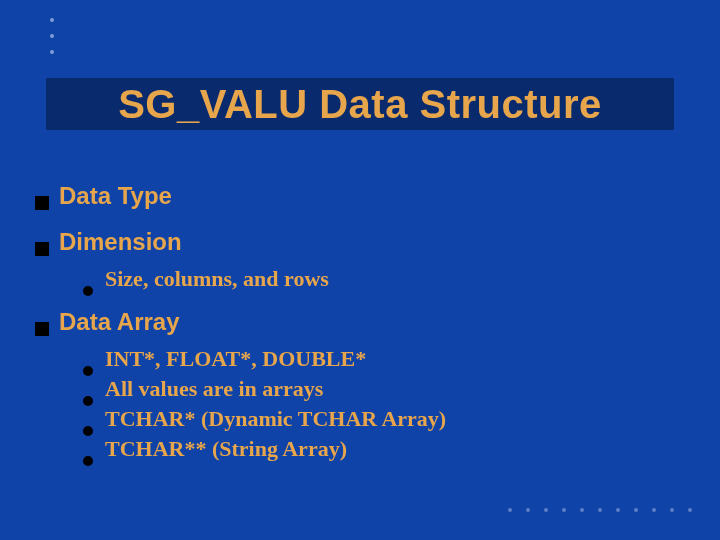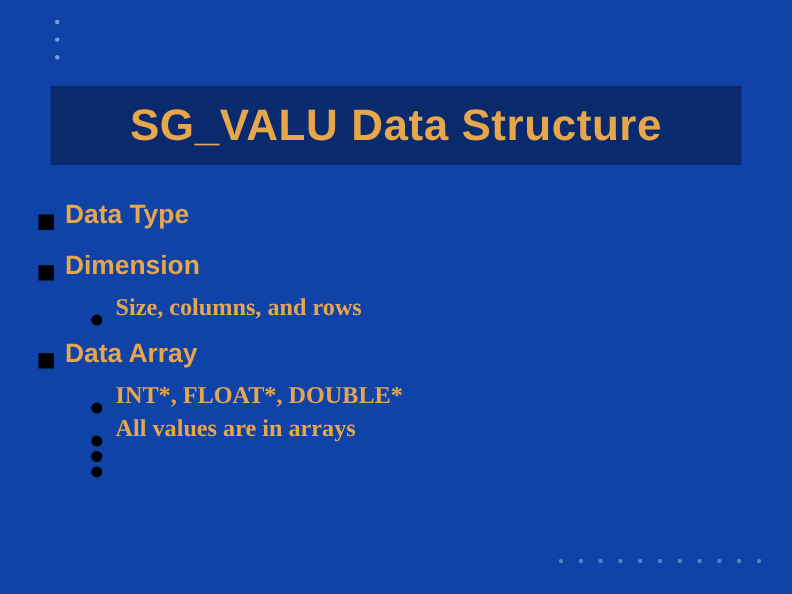--- a/index.html
+++ b/index.html
@@ -35,21 +35,21 @@
     width: 4px;
     height: 4px;
     border-radius: 50%;
     background: #5b7fc8;
   }
   .title-box {
     position: absolute;
     top: 78px;
     left: 46px;
     width: 628px;
-    height: 72px;
+    height: 52px;
     background: #0a2a6e;
     display: flex;
     align-items: center;
     justify-content: center;
   }
   .title {
     font-family: Tahoma, Verdana, Arial, sans-serif;
     font-weight: 700;
     font-size: 40px;
     color: #e7a64b;
@@ -147,23 +147,25 @@
     <div class="l2">
       <div class="l2-bullet"></div>
       <div class="l2-text">INT*, FLOAT*, DOUBLE*</div>
     </div>
     <div class="l2">
       <div class="l2-bullet"></div>
       <div class="l2-text">All values are in arrays</div>
     </div>
     <div class="l2">
       <div class="l2-bullet"></div>
+      <div class="l2-text">TCHAR* (Dynamic TCHAR Array)</div>
     </div>
     <div class="l2">
       <div class="l2-bullet"></div>
+      <div class="l2-text">TCHAR** (String Array)</div>
     </div>
   </div>
 
 </div>
 
 <div class="dots-br">
   <div class="dot"></div>
   <div class="dot"></div>
   <div class="dot"></div>
   <div class="dot"></div>

